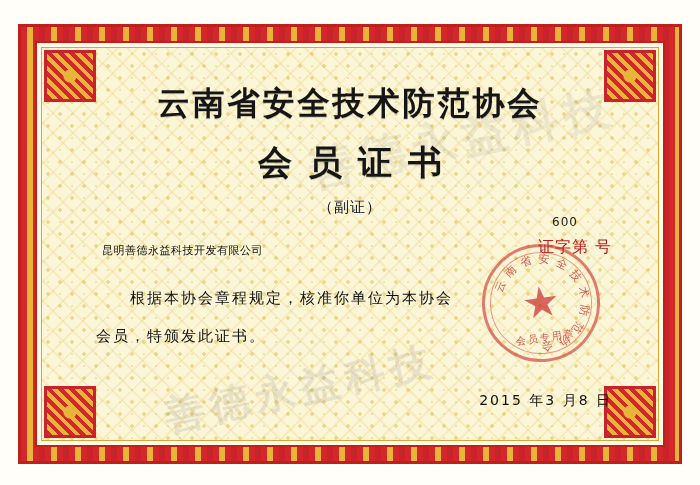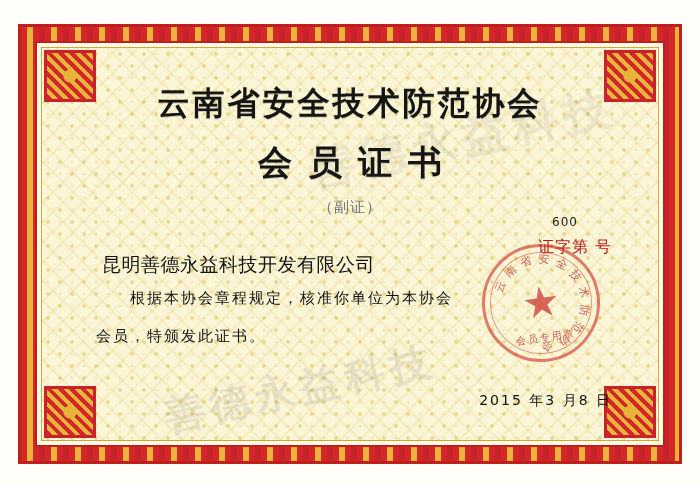--- a/index.html
+++ b/index.html
@@ -130,36 +130,36 @@
     font-size: 34px;
     letter-spacing: 16px;
     color: #151515;
     margin-top: 14px;
     text-indent: 16px;
     text-shadow: 0 1px 0 rgba(0,0,0,0.18);
   }
   .title-note {
     text-align: center;
     font-size: 15px;
-    color: #737373;
+    color: #0f172a;
     margin-top: 12px;
     letter-spacing: 1px;
   }
 
   
   .org-row {
     position: relative;
     margin-top: 10px;
     height: 34px;
   }
   .org-name {
     position: absolute;
     left: 24px;
-    top: 25px;
-    font-size: 19px;
+    top: 16px;
+    font-size: 11px;
     letter-spacing: 0.5px;
     color: #111;
     border-bottom: 1px solid transparent;
   }
   .serial-block {
     position: absolute;
     right: 10px;
     top: 0;
     width: 190px;
     text-align: left;

